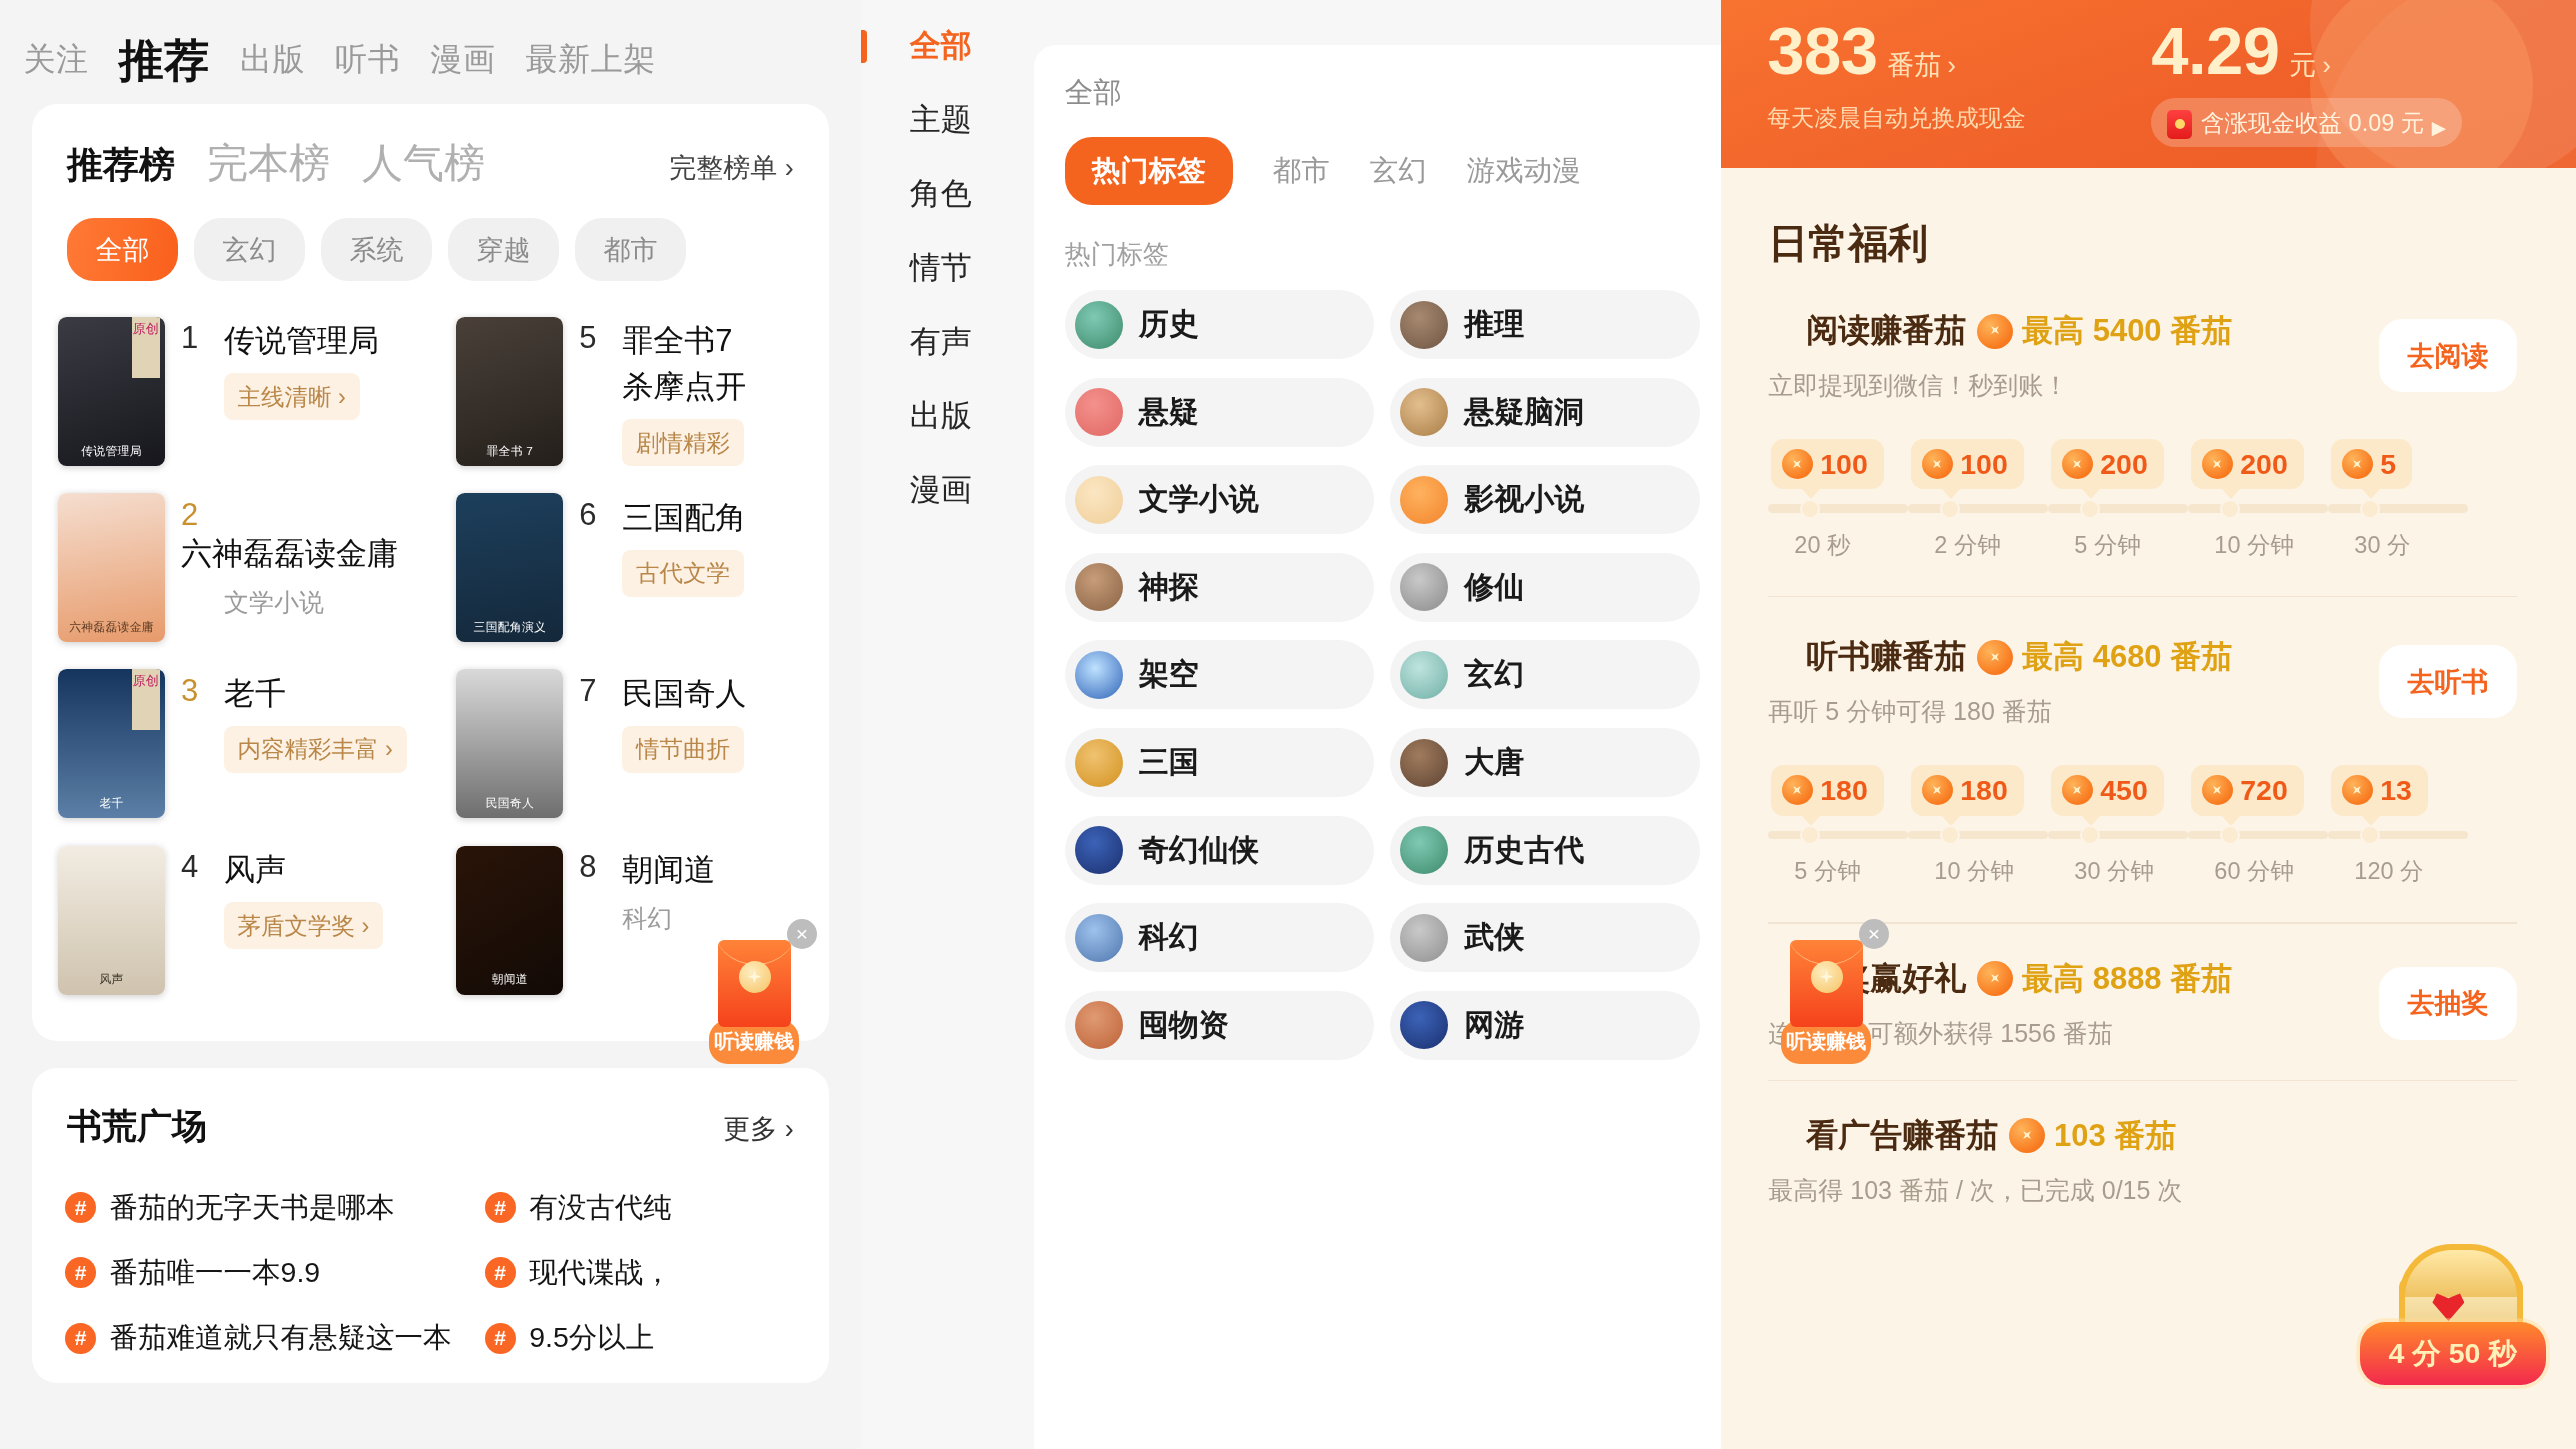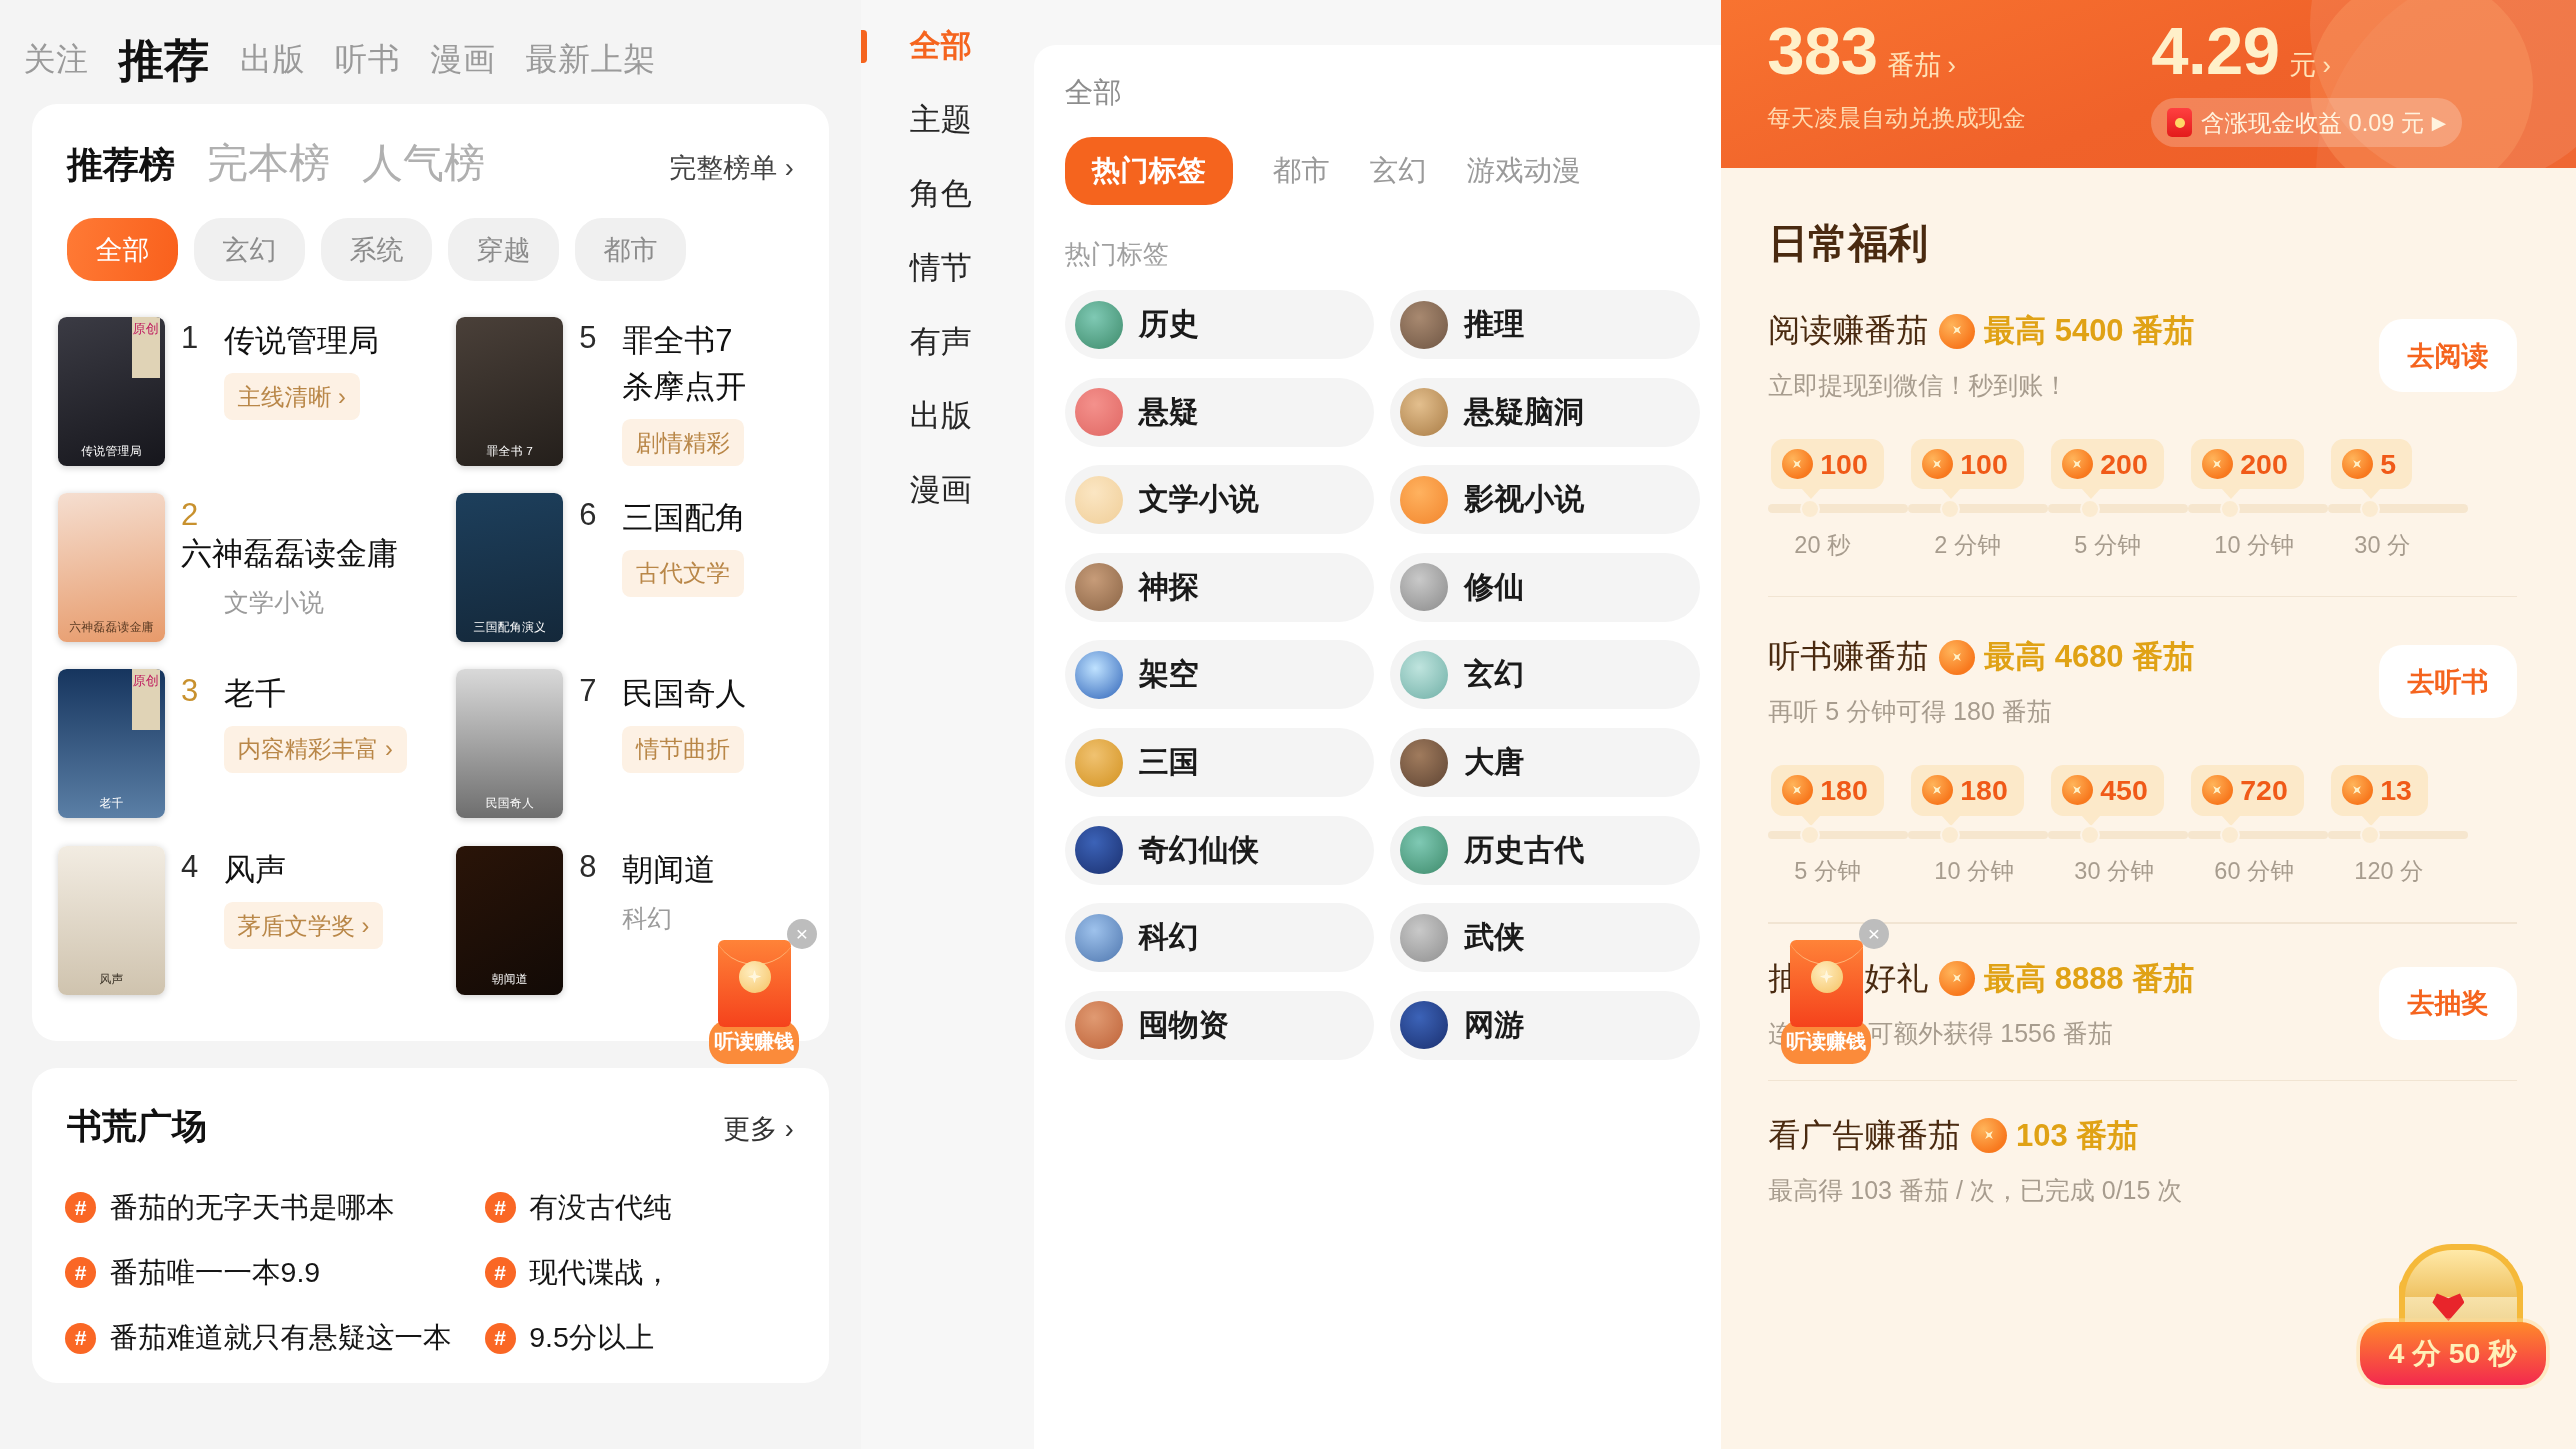--- a/index.html
+++ b/index.html
@@ -119,41 +119,41 @@
   .rw-header .b2 { width: 223px; height: 223px; right: 43px; top: -25px; background: rgba(255,180,120,.25); }
   .rw-header .b3 { width: 421px; height: 421px; right: -161px; top: -37px; background: rgba(255,255,255,.06); }
   .rw-cols { display: flex; position: relative; z-index: 2; padding: 17.3px 0 0 46px; }
   .rw-col { width: 384px; }
   .rw-amt-line { display: flex; align-items: baseline; }
   .rw-amt { font-size: 67px; color: #FFF0C9; font-weight: 700; letter-spacing: -0.6px; line-height: 1; }
   .rw-unit { font-size: 27px; color: #FFE3B8; margin-left: 10px; }
   .rw-arw { font-size: 25px; color: #FFE3B8; margin-left: 6.2px; }
   .rw-note { font-size: 23.5px; color: #FFD9AE; margin-top: 17.3px; white-space: nowrap; }
   .rw-pill {
-    display: inline-flex; align-items: center; background: rgba(255,255,255,.22);
+    display: inline-flex; align-items: flex-end; background: rgba(255,255,255,.22);
     border-radius: 25px; padding: 8.7px 16px; margin-top: 13.6px;
   }
   .rw-pill .coin {
     width: 25px; height: 28.5px; border-radius: 5px; flex: none; margin-right: 8.7px;
     background: linear-gradient(180deg,#FF4040,#E31B1B);
     position: relative;
   }
   .rw-pill .coin::after {
     content:""; position:absolute; left:50%; top:50%; transform:translate(-50%,-50%);
     width:10px; height:10px; border-radius:50%; background:#FFD766;
   }
   .rw-pill-txt { font-size: 23.5px; color: #FFF3DE; white-space: nowrap; }
   .rw-pill-arw { font-size: 18.6px; color: #FFF3DE; margin-left: 7.4px; }
 
   .rw-body { padding: 0 0 0 0; }
   .daily-title { font-size: 40px; font-weight: 700; color: #4A2A10; padding: 48px 0 0 47px; }
 
   .task { position: relative; padding: 38px 0 0 47px; }
   .task-hd { display: flex; align-items: center; }
-  .task-name { font-size: 32px; font-weight: 400; color: #4A2A10; white-space: nowrap; }
+  .task-name { font-size: 32px; font-weight: 700; color: #4A2A10; white-space: nowrap; margin-left: 38px; }
   .tomato {
     width: 36px; height: 35px; border-radius: 50%; flex: none; margin: 0 8.7px 0 11px;
     background: radial-gradient(circle at 35% 32%, #FFB45A, #F8791E 70%);
     position: relative;
   }
   .tomato::after {
     content:""; position:absolute; left:50%; top:48%; transform:translate(-50%,-50%) rotate(45deg);
     width:11px; height:11px; background:#FFF0C6;
     clip-path: polygon(50% 0,62% 38%,100% 50%,62% 62%,50% 100%,38% 62%,0 50%,38% 38%);
   }

